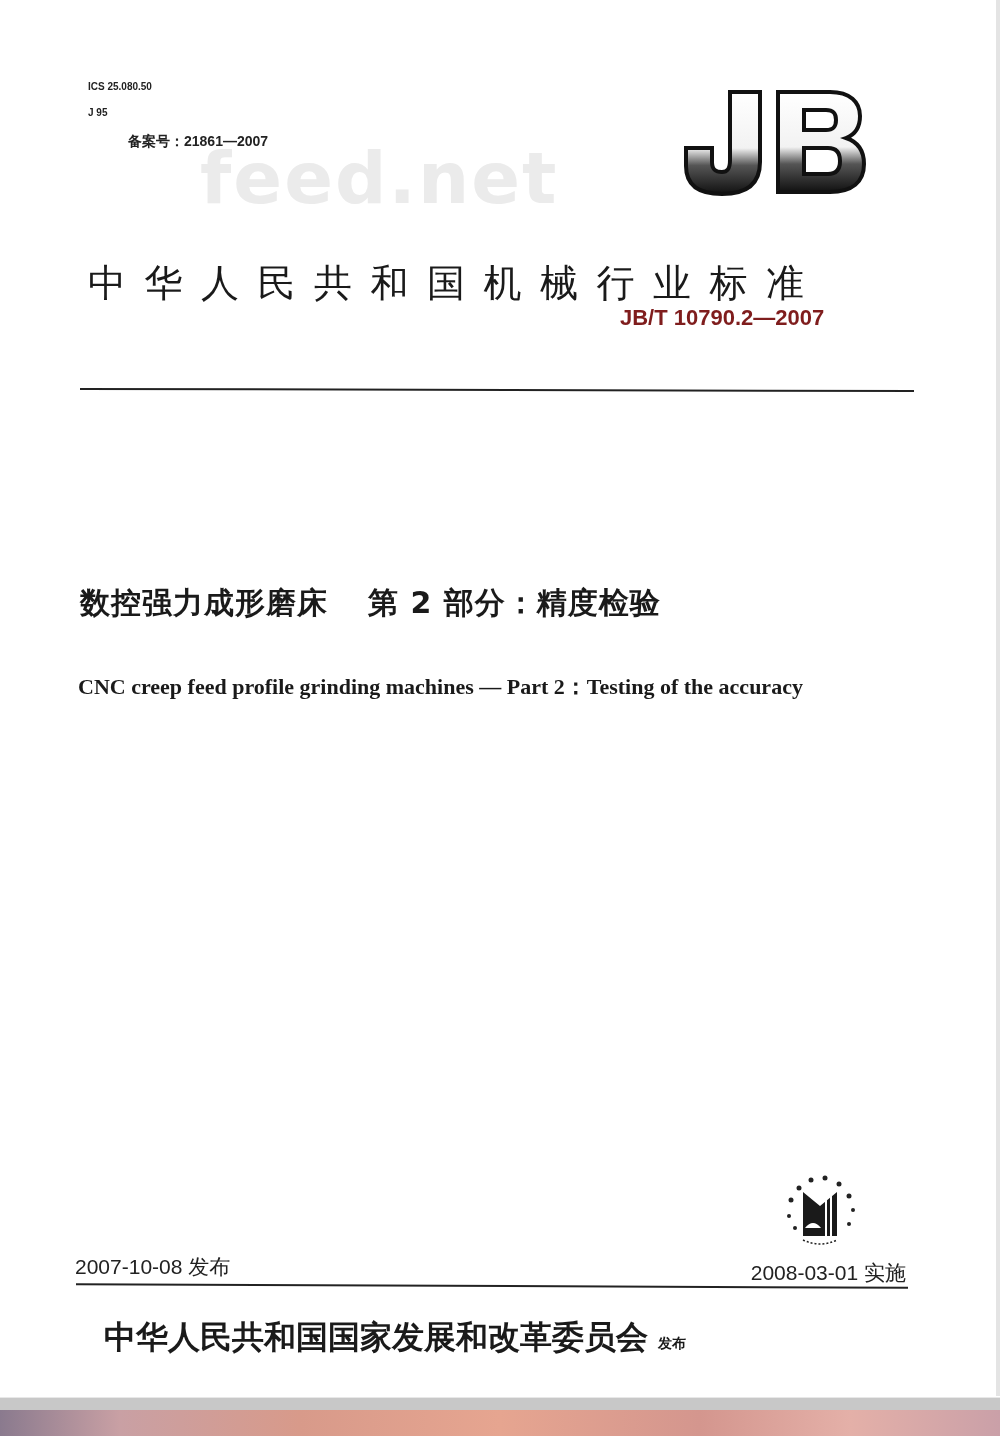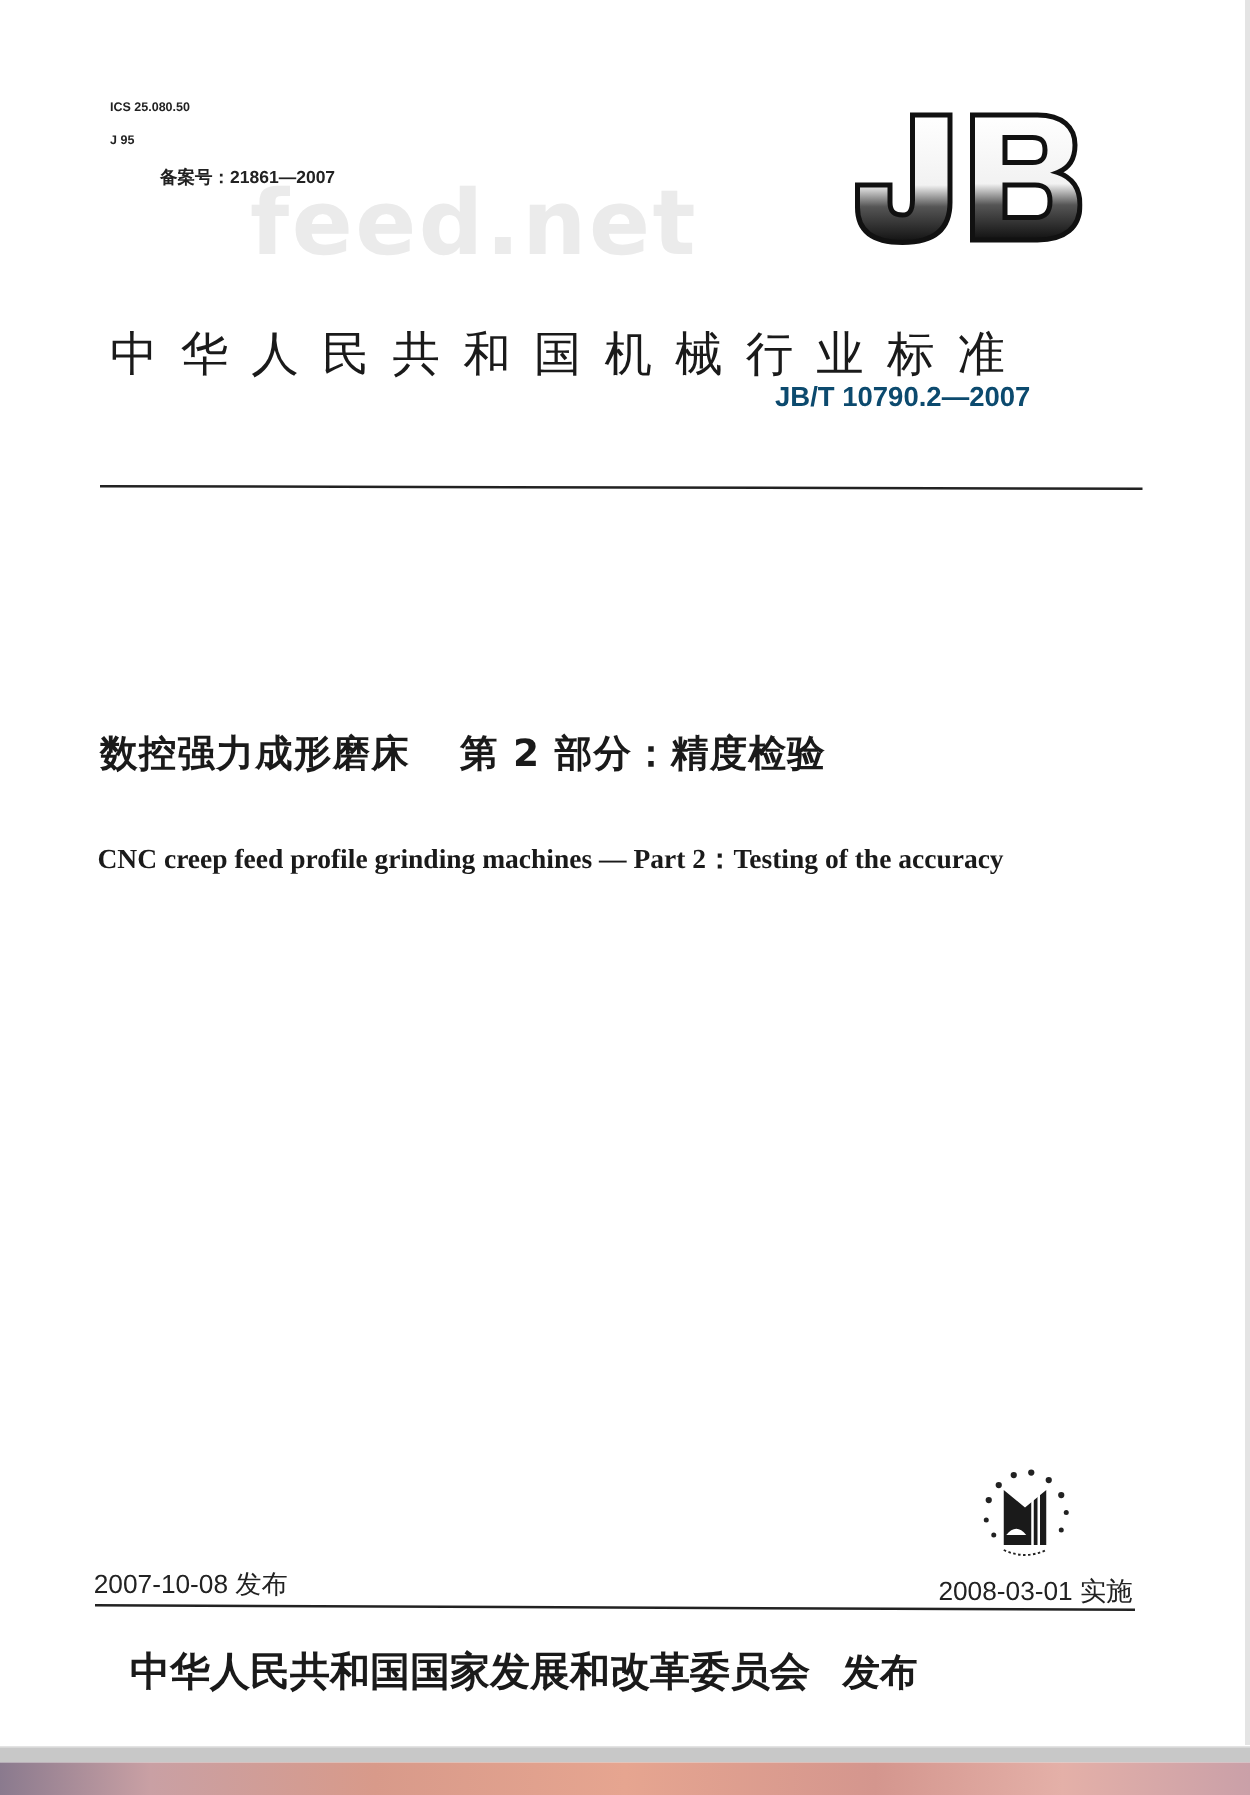--- a/index.html
+++ b/index.html
@@ -10,31 +10,31 @@
     }
     .page { position: absolute; left: 0; top: 0; width: 996px; height: 1396px; background: #fff; border-right: 4px solid #e4e4e4; }
     .abs { position: absolute; white-space: nowrap; }
     .meta { left: 88px; font-family: "Liberation Sans", sans-serif; font-size: 10px; font-weight: bold; color: #222; }
     .meta.m1 { top: 81px; }
     .meta.m2 { top: 107px; }
     .meta.m3 { top: 133px; font-family: Liberation Sans, sans-serif; font-size: 14px; margin-left: 40px; }
     .jb-logo { left: 682px; top: 86px; width: 184px; height: 112px; }
     .watermark { left: 200px; top: 136px; font-family: "DejaVu Sans", sans-serif; font-weight: bold; font-size: 72px; color: #ebebeb; letter-spacing: 2px; }
     .org-title { left: 88px; top: 222px; font-family: "DejaVu Sans", sans-serif; font-size: 38px; letter-spacing: 18.5px; color: #1a1a1a; margin-top: 36px; }
-    .std-no { left: 620px; top: 305px; font-family: "Liberation Sans", sans-serif; font-size: 22px; font-weight: bold; color: #0c4a6e; }
+    .std-no { left: 620px; top: 305px; font-family: "Liberation Sans", sans-serif; font-size: 22px; font-weight: bold; color: #7f1d1d; }
     .rule-top { left: 80px; top: 389px; width: 834px; height: 2px; background: #222; transform: rotate(0.15deg); }
     .title-cn { left: 80px; top: 583px; font-family: "DejaVu Sans", sans-serif; font-weight: bold; font-size: 30px; color: #1a1a1a; letter-spacing: 1px; }
     .title-cn .gap { display: inline-block; width: 40px; }
     .title-en { left: 78px; top: 672px; font-family: "Liberation Serif", serif; font-weight: bold; font-size: 22px; color: #1a1a1a; }
     .publisher-logo { left: 775px; top: 1170px; width: 90px; height: 80px; }
     .issue-date { left: 75px; top: 1253px; font-family: "Liberation Sans", sans-serif; font-size: 21px; color: #222; }
     .impl-date { right: 94px; top: 1259px; font-family: "Liberation Sans", sans-serif; font-size: 21px; color: #222; }
     .rule-bottom { left: 76px; top: 1285px; width: 832px; height: 2px; background: #222; transform: rotate(0.25deg); }
     .issuer { left: 104px; top: 1316px; font-family: "DejaVu Sans", sans-serif; font-weight: bold; font-size: 32px; color: #1a1a1a; }
-    .issuer .small { font-size: 30px; margin-left: 26px; }
+    .issuer .small { font-size: 14px; margin-left: 10px; }
     .footer-bar { left: 0; top: 1397px; width: 1000px; height: 12px; background: #c8c8c8; border-top: 1px solid #e8e8e8; }
     .desktop-bg {
       left: 0; top: 1410px; width: 1000px; height: 26px;
       background: linear-gradient(90deg, #8a7a8e 0%, #c9a0a4 12%, #d89a8a 30%, #e6a590 50%, #d4968e 70%, #e4b0a8 85%, #caa0a8 100%);
     }
   </style>
 </head>
 <body>
 
 <div class="page"></div>

